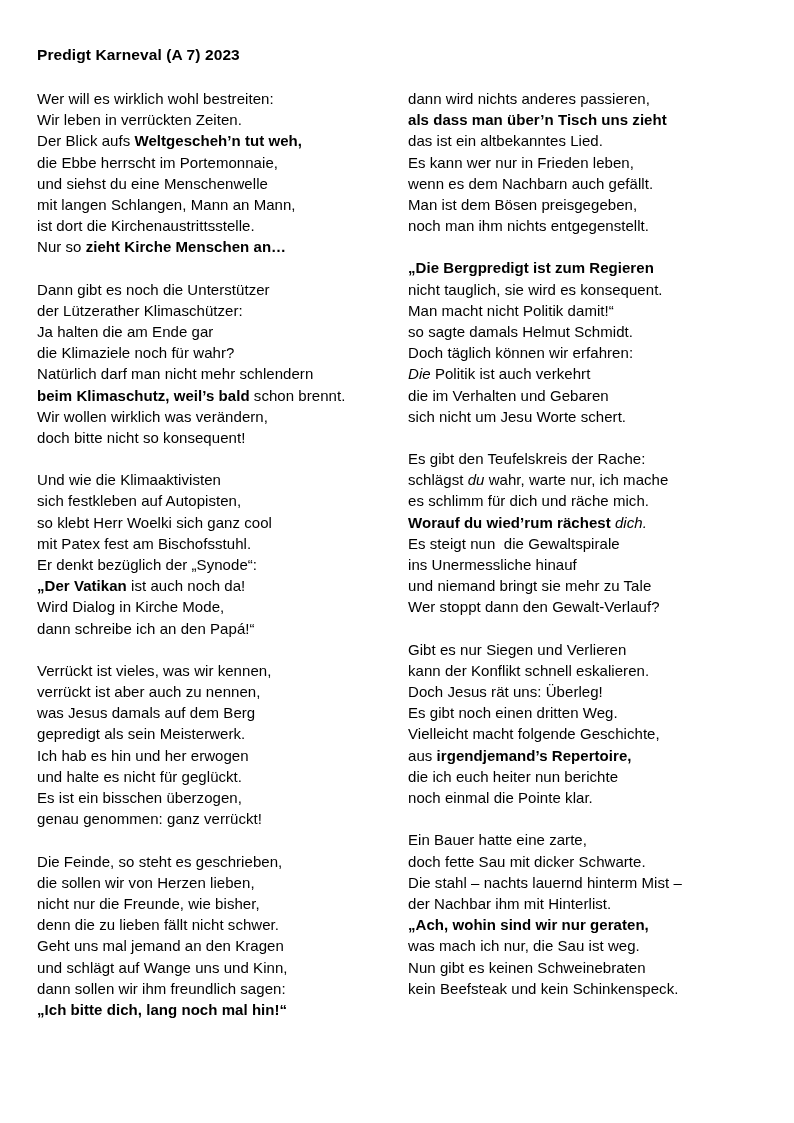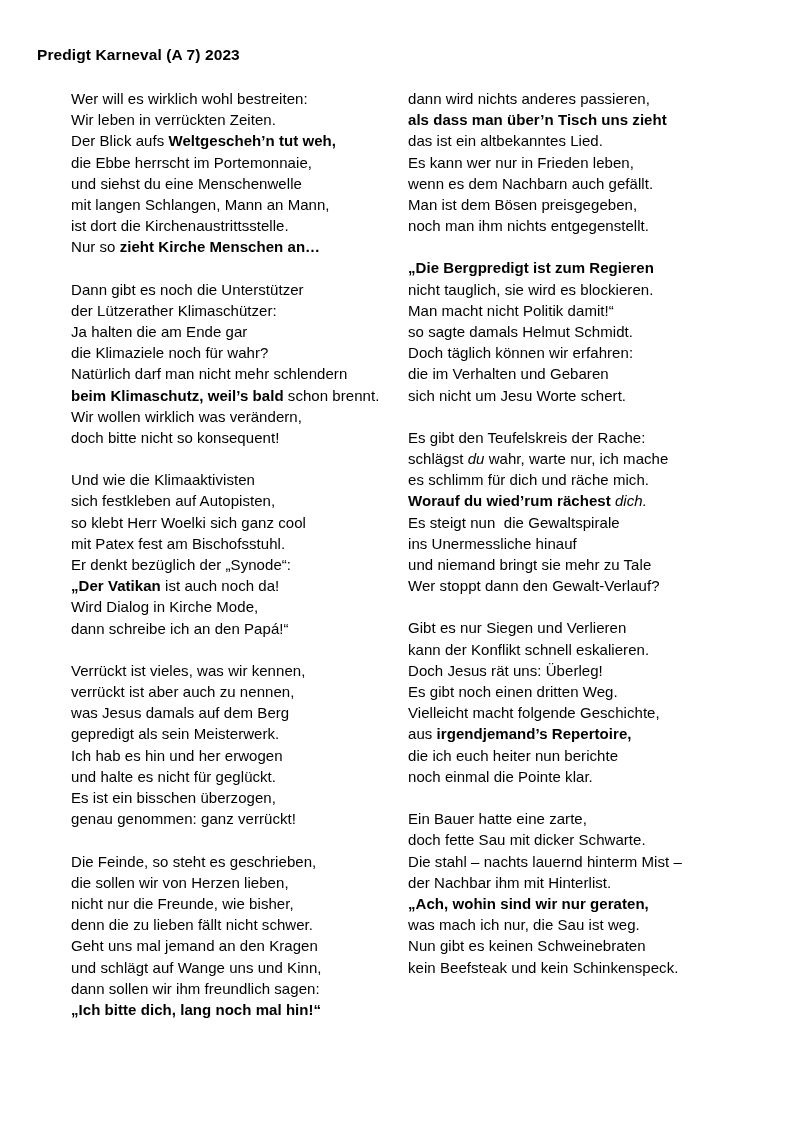--- a/index.html
+++ b/index.html
@@ -23,21 +23,21 @@
   .columns {
     position:absolute;
     left:0; top:88px;
     width:794px;
   }
   .column {
     position:absolute;
     top:0;
     width:340px;
   }
-  .column.left  { left:37px;margin-left:34px; }
+  .column.left  { left:37px; }
   .column.right { left:408px; }
 
   .stanza { margin:0 0 21px 0; }
   .line {
     font-size:15px;
     line-height:21.2px;
     white-space:pre-wrap;
     letter-spacing:0.05px;
   }
   .seg-b    { font-weight:bold; }
@@ -108,24 +108,25 @@
           <div class="line"><span>dann wird nichts anderes passieren,</span></div>
           <div class="line"><span class="seg-b">als dass man über’n Tisch uns zieht</span></div>
           <div class="line"><span>das ist ein altbekanntes Lied.</span></div>
           <div class="line"><span>Es kann wer nur in Frieden leben,</span></div>
           <div class="line"><span>wenn es dem Nachbarn auch gefällt.</span></div>
           <div class="line"><span>Man ist dem Bösen preisgegeben,</span></div>
           <div class="line"><span>noch man ihm nichts entgegenstellt.</span></div>
         </div>
         <div class="stanza">
           <div class="line"><span class="seg-b">„Die Bergpredigt ist zum Regieren</span></div>
-          <div class="line"><span>nicht tauglich, sie wird es blockieren.</span></div>
+          <div class="line"><span>nicht tauglich, sie wird es konsequent.</span></div>
           <div class="line"><span>Man macht nicht Politik damit!“</span></div>
           <div class="line"><span>so sagte damals Helmut Schmidt.</span></div>
           <div class="line"><span>Doch täglich können wir erfahren:</span></div>
+          <div class="line"><span class="seg-i">Die</span><span> Politik ist auch verkehrt</span></div>
           <div class="line"><span>die im Verhalten und Gebaren</span></div>
           <div class="line"><span>sich nicht um Jesu Worte schert.</span></div>
         </div>
         <div class="stanza">
           <div class="line"><span>Es gibt den Teufelskreis der Rache:</span></div>
           <div class="line"><span>schlägst </span><span class="seg-i">du</span><span> wahr, warte nur, ich mache</span></div>
           <div class="line"><span>es schlimm für dich und räche mich.</span></div>
           <div class="line"><span class="seg-b">Worauf du wied’rum rächest </span><span class="seg-i">dich.</span></div>
           <div class="line"><span>Es steigt nun  die Gewaltspirale</span></div>
           <div class="line"><span>ins Unermessliche hinauf</span></div>

